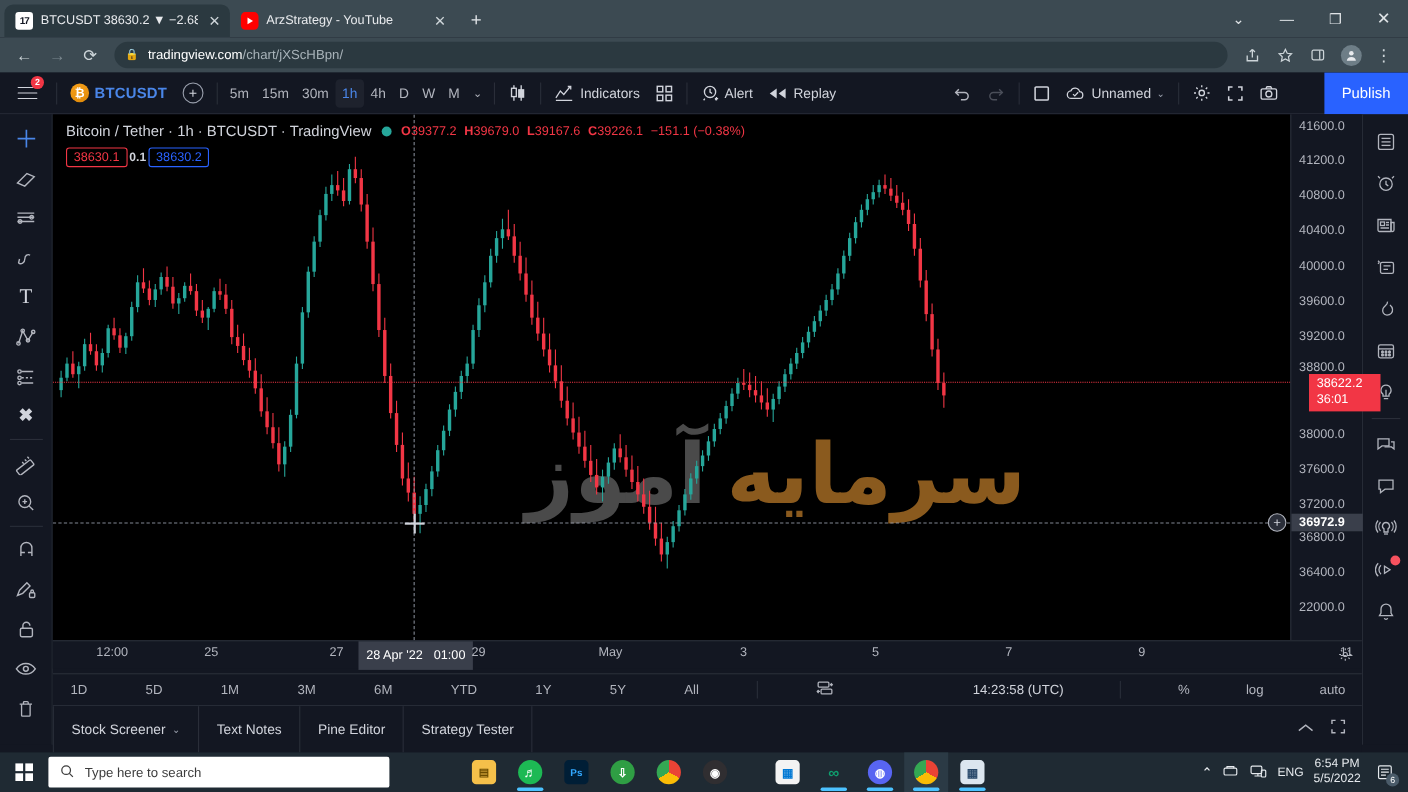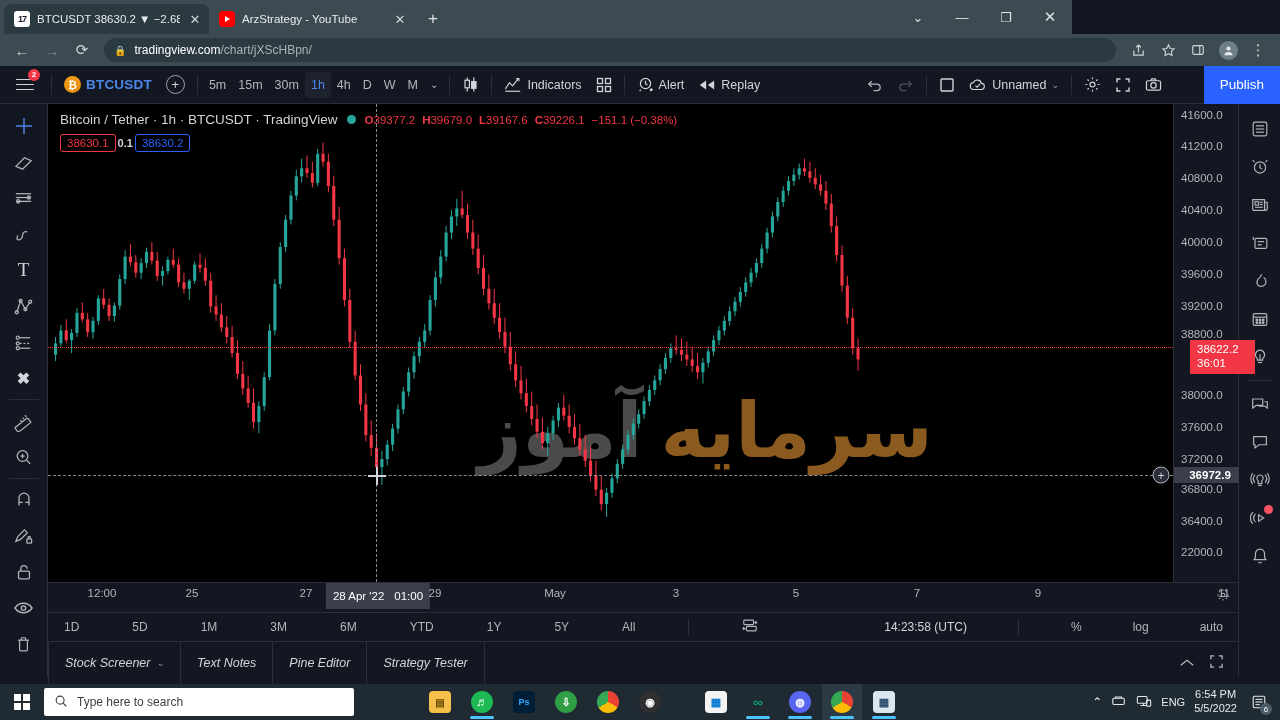--- a/index.html
+++ b/index.html
@@ -6,21 +6,21 @@
   html,body{
     width:1280px; height:720px; overflow:hidden;
     background:#131722;
     font-family:"Liberation Sans", sans-serif;
     -webkit-font-smoothing:antialiased;
   }
   #app{ position:relative; width:1280px; height:720px; }
 
   
   .browser-tabbar{
-    position:absolute; left:0; top:0; width:1072px; height:34px;
+    position:absolute; left:0; top:0; width:1280px; height:34px;
     background:#3c4a52;
     display:flex; align-items:flex-end;
   }
   .tab{
     position:relative; height:30px; display:flex; align-items:center;
     padding:0 6px 0 10px; border-radius:8px 8px 0 0; gap:7px;
     font-size:12px; color:#e8eaed; max-width:210px;
   }
   .tab.active{ background:#2b3940; }
   .tab.inactive{ background:transparent; }
@@ -190,21 +190,21 @@
   .range-btn{ color:#b2b5be; font-size:12px; padding:3px 8px; border-radius:3px; }
   .rb-sep{ width:1px;height:16px;background:#2a2e39;margin:0 8px; }
   .clock{ margin-left:auto; color:#d1d4dc; font-size:12px; padding-right:6px; }
   .scale-btn{ color:#b2b5be; font-size:12px; padding:3px 7px; }
 
   .tab-strip{
     position:absolute; left:48px; top:642px; width:1190px; height:42px;
     background:#131722; display:flex; align-items:center;
   }
   .bt{ height:42px; display:flex; align-items:center; gap:6px; padding:0 16px;
-    color:#d1d4dc; font-size:12.5px; border-right:1px solid #2a2e39;font-style:italic; }
+    color:#d1d4dc; font-size:12.5px; border-right:1px solid #2a2e39; }
   .bt:first-child{ border-left:1px solid #2a2e39; }
   .bt-right{ margin-left:auto; display:flex; align-items:center; gap:14px; padding-right:14px;
     color:#b2b5be; }
 
   
   .taskbar{
     position:absolute; left:0; top:684px; width:1280px; height:36px;
     background:#1f2a33; display:flex; align-items:center;
   }
   .start{ width:44px;height:36px;display:flex;align-items:center;justify-content:center; }
@@ -977,21 +977,21 @@
       <div class="pa-label" style="top:170px;">39600.0</div>
       <div class="pa-label" style="top:202px;">39200.0</div>
       <div class="pa-label" style="top:230px;">38800.0</div>
       <div class="pa-cur" style="top:236px;">
         <div>38622.2</div>
         <div>36:01</div>
       </div>
       <div class="pa-label" style="top:291px;">38000.0</div>
       <div class="pa-label" style="top:323px;">37600.0</div>
       <div class="pa-label" style="top:355px;">37200.0</div>
-      <div class="pa-cross" style="top:371px;text-align:center;">36972.9</div>
+      <div class="pa-cross" style="top:371px;">36972.9</div>
       <div class="pa-label" style="top:385px;">36800.0</div>
       <div class="pa-label" style="top:417px;">36400.0</div>
       <div class="pa-label" style="top:448px;">22000.0</div>
       <div class="plus-marker" style="left:-13px; top:371px;">+</div>
     </div>
 
     <div class="time-axis">
       <div class="ta-label" style="left:54px;">12:00</div>
       <div class="ta-label" style="left:144px;">25</div>
       <div class="ta-label" style="left:258px;">27</div>

